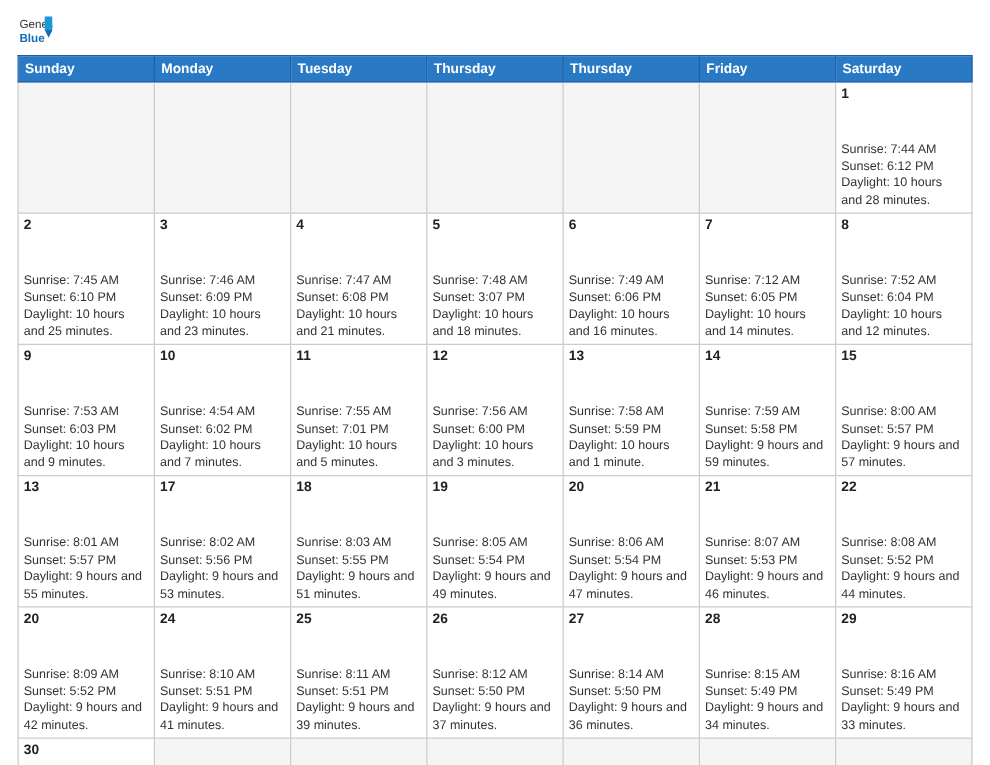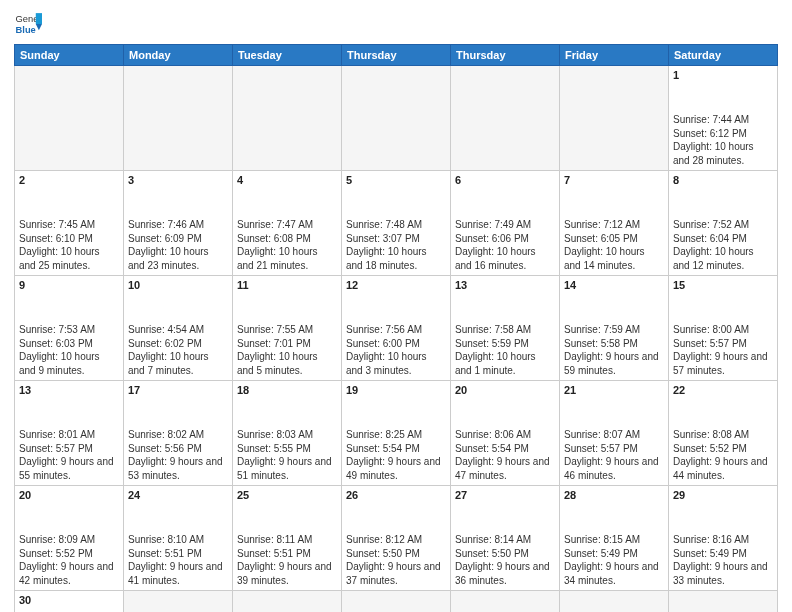--- a/index.html
+++ b/index.html
@@ -252,36 +252,36 @@
           </td>
           <td>
             <span class="day-number">18</span>
             <div class="day-info">Sunrise: 8:03 AM
 Sunset: 5:55 PM
 Daylight: 9 hours
 and 51 minutes.</div>
           </td>
           <td>
             <span class="day-number">19</span>
-            <div class="day-info">Sunrise: 8:25 AM
+            <div class="day-info">Sunrise: 8:05 AM
 Sunset: 5:54 PM
 Daylight: 9 hours
 and 49 minutes.</div>
           </td>
           <td>
             <span class="day-number">20</span>
             <div class="day-info">Sunrise: 8:06 AM
 Sunset: 5:54 PM
 Daylight: 9 hours
 and 47 minutes.</div>
           </td>
           <td>
             <span class="day-number">21</span>
             <div class="day-info">Sunrise: 8:07 AM
-Sunset: 5:57 PM
+Sunset: 5:53 PM
 Daylight: 9 hours
 and 46 minutes.</div>
           </td>
           <td>
             <span class="day-number">22</span>
             <div class="day-info">Sunrise: 8:08 AM
 Sunset: 5:52 PM
 Daylight: 9 hours
 and 44 minutes.</div>
           </td>

